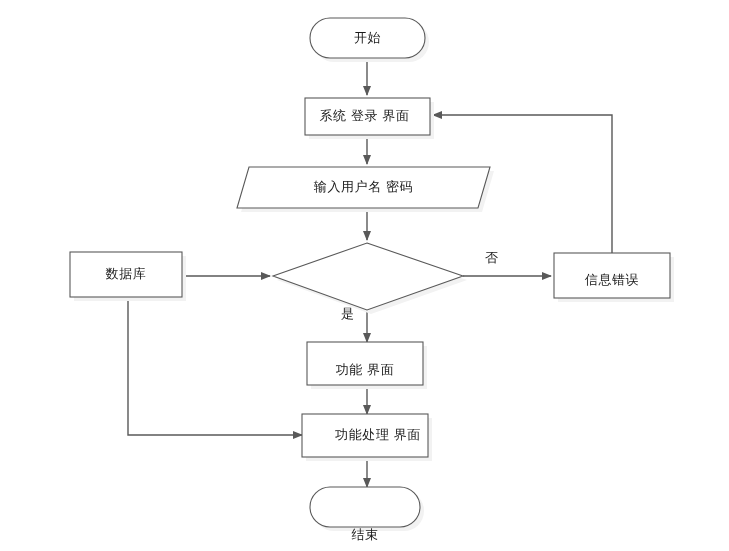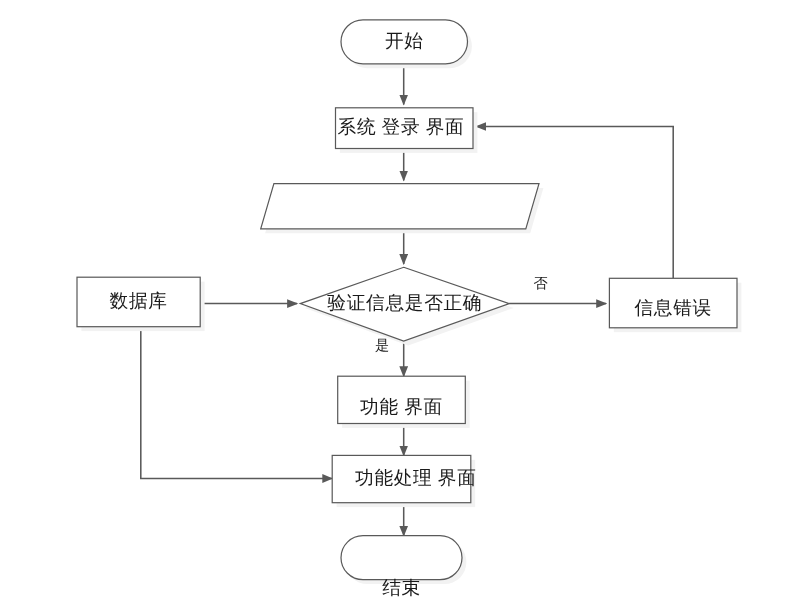--- a/index.html
+++ b/index.html
@@ -38,22 +38,22 @@
     stroke: #595959;
     stroke-width: 1.4;
     fill: none;
   }
   .node-label {
     position: absolute;
     display: flex;
     align-items: center;
     justify-content: center;
     text-align: center;
-    font-family: Liberation Serif, serif;
-    font-size: 17px;
+    font-family: Liberation Sans, sans-serif;
+    font-size: 13px;
     color: #1a1a1a;
     letter-spacing: 0.6px;
     line-height: 1.1;
     white-space: nowrap;
     pointer-events: none;
   }
   .edge-label {
     position: absolute;
     font-family: "DejaVu Sans", "Liberation Sans", sans-serif;
     font-size: 13px;
@@ -127,22 +127,22 @@
       <rect class="node-shadow" x="314" y="491" width="110" height="40" rx="20" ry="20"></rect>
       <rect class="node-shape" x="310" y="487" width="110" height="40" rx="20" ry="20"></rect>
 
     </g>
   </svg>
 
   <div class="node-label" style="left:310px; top:18px; width:115px; height:40px;">开始</div>
 
   <div class="node-label" style="left:305px; top:98px; width:119px; height:37px;">系统 登录 界面</div>
 
+  <div class="node-label" style="left:243px; top:167px; width:241px; height:41px;">输入用户名 密码</div>
 
-  <div class="node-label" style="left:273px; top:243px; width:190px; height:67px;">验证信息是否正确</div>
 
   <div class="node-label" style="left:70px; top:252px; width:112px; height:45px;">数据库</div>
 
   <div class="node-label" style="left:554px; top:253px; width:116px; height:55px;">信息错误</div>
 
   <div class="node-label" style="left:307px; top:342px; width:116px; height:56px;">功能 界面</div>
 
   <div class="node-label" style="left:302px; top:414px; width:152px; height:43px;">功能处理 界面</div>
 
   <div class="node-label" style="left:310px; top:515px; width:110px; height:40px;">结束</div>

